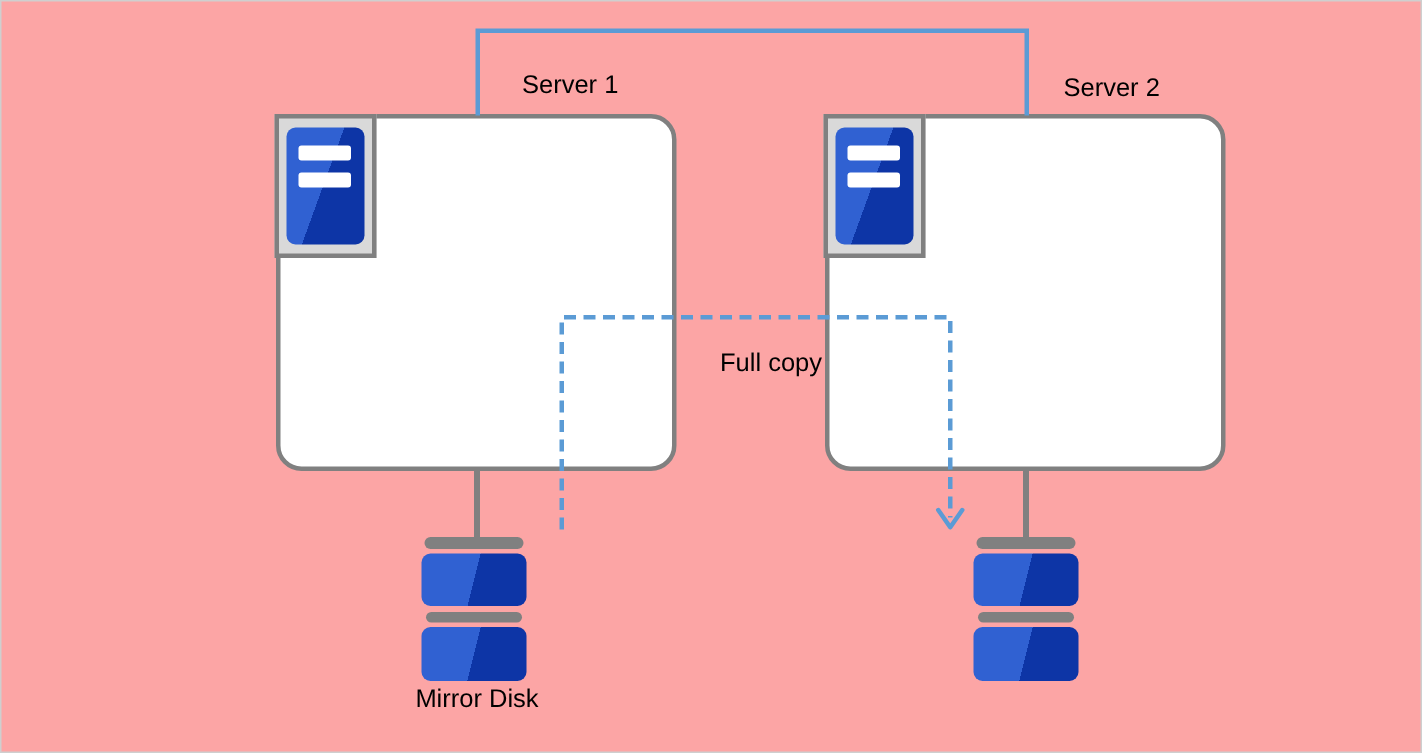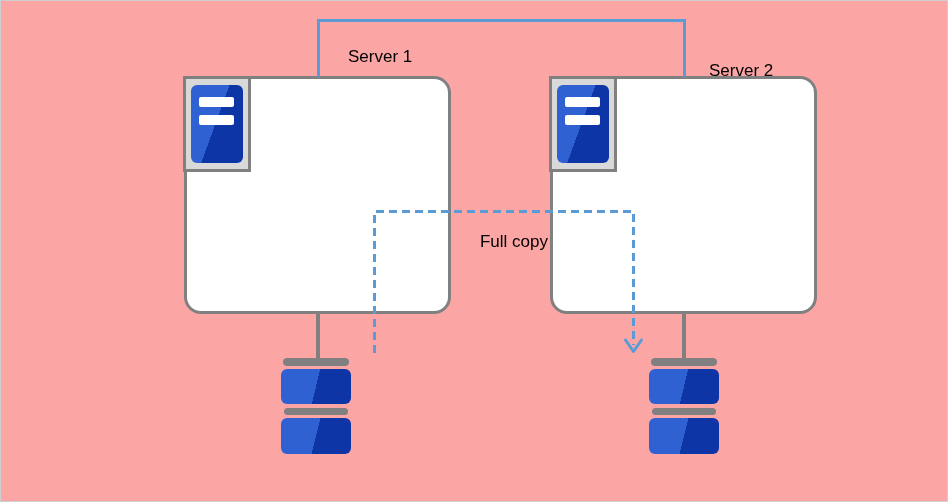--- a/index.html
+++ b/index.html
@@ -51,21 +51,21 @@
   .disk-platter.p2{top:60px;height:36px}
   
   svg.lines{position:absolute;left:0;top:0;width:948px;height:502px;pointer-events:none;}
   .hb{stroke:var(--blue-line);stroke-width:3;fill:none;}
   .conn{stroke:var(--gray);stroke-width:4;fill:none;}
   .dash{stroke:var(--blue-line);stroke-width:3;fill:none;stroke-dasharray:8 5;}
   .arrowhead{stroke:var(--blue-line);stroke-width:3;fill:none;stroke-linecap:round;stroke-linejoin:round;}
   
   .lbl{position:absolute;font-size:17px;line-height:20px;white-space:pre-wrap;}
   .lbl.s1{left:347px;top:46px;}
-  .lbl.s2{left:708px;top:60px;}
+  .lbl.s2{left:708px;top:48px;}
   .lbl.fc{left:477px;top:228px;width:70px;line-height:26px;text-align:right;}
   .lbl.md{left:237px;top:455px;width:160px;text-align:center;}
 </style>
 </head>
 <body>
 
 <div class="canvas">
 
   <div class="server-box s1"></div>
 
@@ -108,14 +108,15 @@
     <path class="hb" d="M317.5 76 V19.5 H683.5 V76"></path>
 
     <path class="dash" d="M373.5 352 V210.5 H632.5 V344"></path>
 
     <path class="arrowhead" d="M624.5 339 L632.5 350.5 L640.5 339"></path>
   </svg>
 
   <div class="lbl s1">Server 1</div>
   <div class="lbl s2">Server 2</div>
   <div class="lbl fc">Full copy</div>
+  <div class="lbl md">Mirror Disk</div>
 
 </div>
 
 </body></html>

